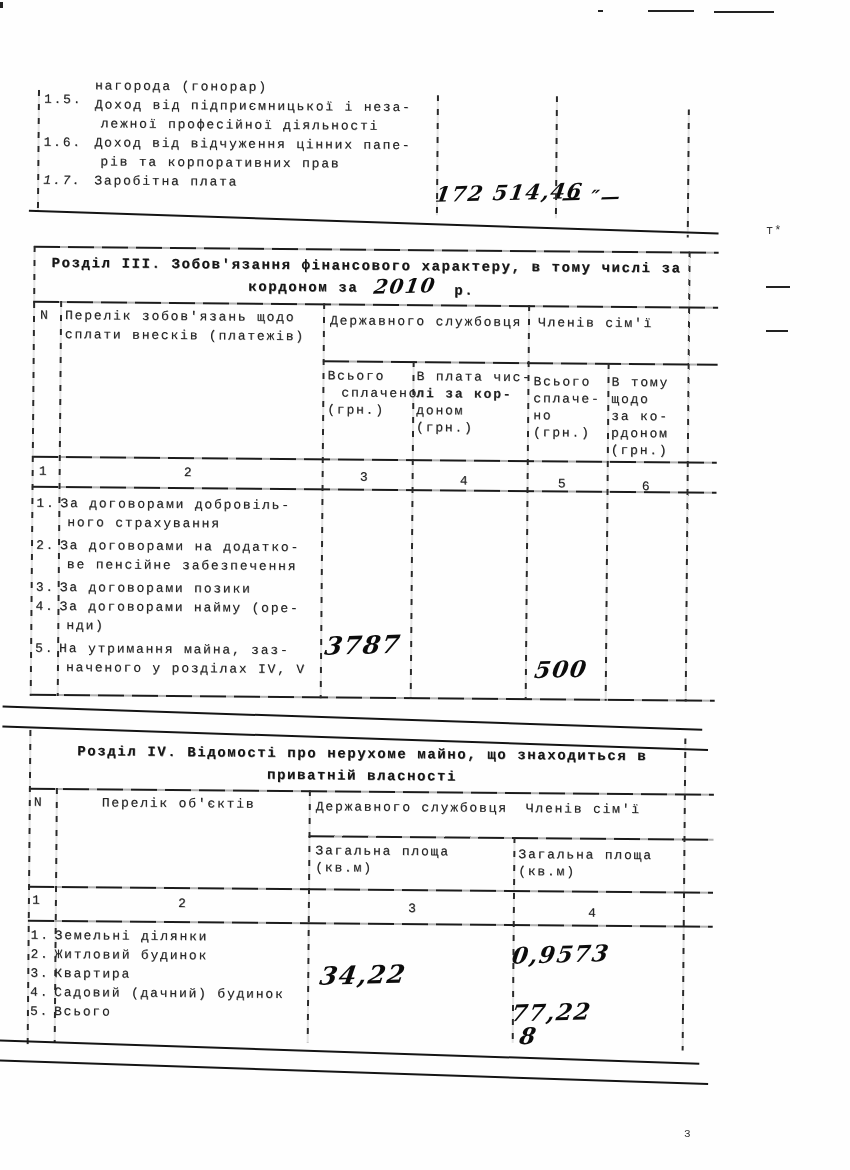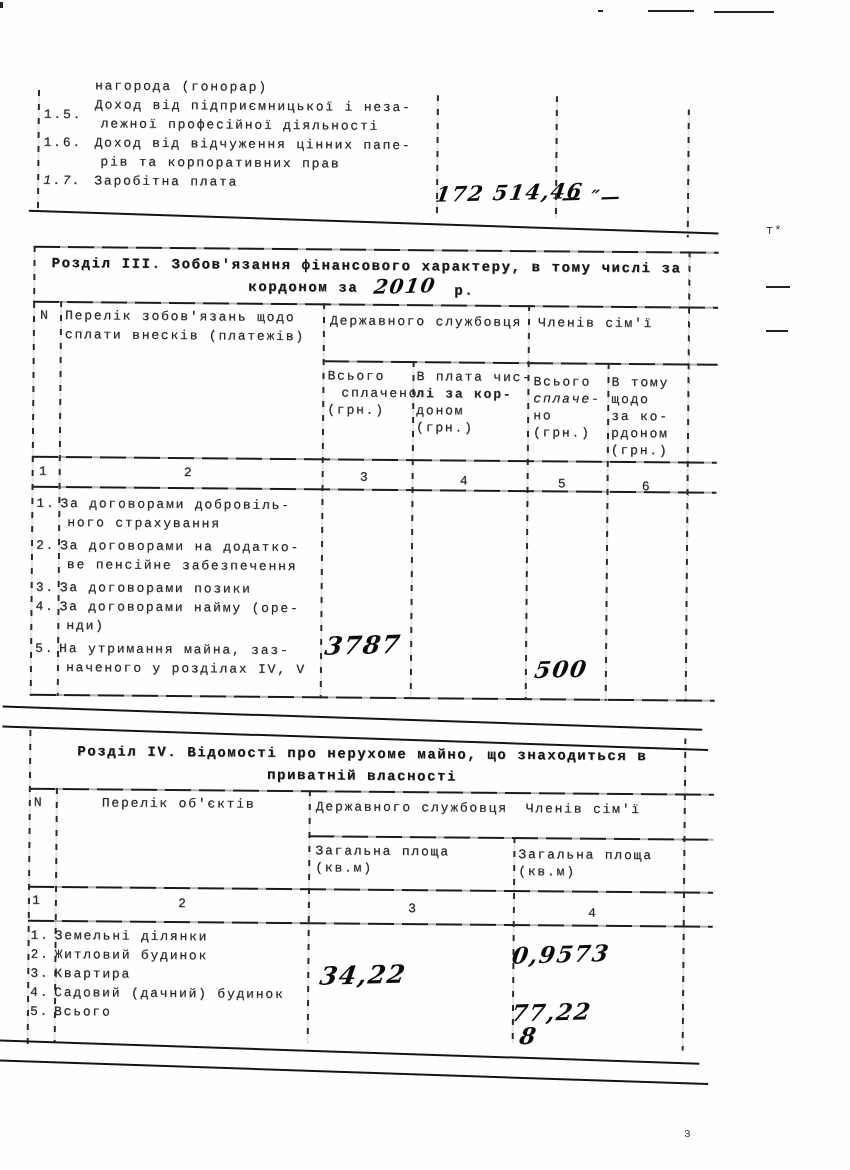--- a/index.html
+++ b/index.html
@@ -34,21 +34,21 @@
     <div class="mtext" style="left:766px;top:224px;">т*</div>
     <div class="mark" style="left:766px;top:286px;width:24px;height:2px;"></div>
     <div class="mark" style="left:766px;top:330px;width:22px;height:2px;"></div>
     <div class="mtext" style="left:684px;top:1128px;font-size:11px;">3</div>
   </div>
 
   <div id="skew">
 
     <div>
       <span class="tw" style="left:95px;top:78px;">нагорода (гонорар)</span>
-      <span class="tw" style="left:44px;top:107px;text-align:right;">1.5.</span>
+      <span class="tw" style="left:44px;top:92px;text-align:right;">1.5.</span>
       <span class="tw" style="left:95px;top:97px;">Доход від підприємницької і неза-</span>
       <span class="tw" style="left:101px;top:116px;">лежної професійної діяльності</span>
       <span class="tw" style="left:44px;top:135px;text-align:center;">1.6.</span>
       <span class="tw" style="left:95px;top:135px;">Доход від відчуження цінних папе-</span>
       <span class="tw" style="left:101px;top:154px;">рів та корпоративних прав</span>
       <span class="tw" style="left:44px;top:173px;font-style:italic;">1.7.</span>
       <span class="tw" style="left:95px;top:173px;">Заробітна плата</span>
       <span class="hw" style="left:437px;top:176px;font-size:21px;">172 514,46</span>
       <span class="hw" style="left:563px;top:181px;font-size:19px;">— ″—</span>
       <div class="vl" style="left:38px;top:90px;height:122px;"></div>
@@ -74,21 +74,21 @@
       <div class="hl faded" style="left:325px;top:358px;width:395px;"></div>
 
       <span class="tw" style="left:330px;top:366px;">Всього</span>
       <span class="tw" style="left:344px;top:383px;text-align:right;">сплачено</span>
       <span class="tw" style="left:330px;top:400px;">(грн.)</span>
       <span class="tw" style="left:419px;top:366px;">В плата чис-</span>
       <span class="tw" style="left:419px;top:383px;font-weight:bold;">лі за кор-</span>
       <span class="tw" style="left:419px;top:400px;">доном</span>
       <span class="tw" style="left:419px;top:417px;">(грн.)</span>
       <span class="tw" style="left:536px;top:370px;">Всього</span>
-      <span class="tw" style="left:536px;top:387px;font-style:italic;">сплаче-</span>
+      <span class="tw" style="left:536px;top:387px;">сплаче-</span>
       <span class="tw" style="left:536px;top:404px;">но</span>
       <span class="tw" style="left:536px;top:421px;">(грн.)</span>
       <span class="tw" style="left:614px;top:370px;">В тому</span>
       <span class="tw" style="left:614px;top:387px;">щодо</span>
       <span class="tw" style="left:614px;top:404px;">за ко-</span>
       <span class="tw" style="left:614px;top:421px;">рдоном</span>
       <span class="tw" style="left:614px;top:438px;">(грн.)</span>
       <div class="hl faded" style="left:35px;top:456px;width:685px;"></div>
 
       <span class="tw ctr" style="left:47px;top:464px;">1</span>

